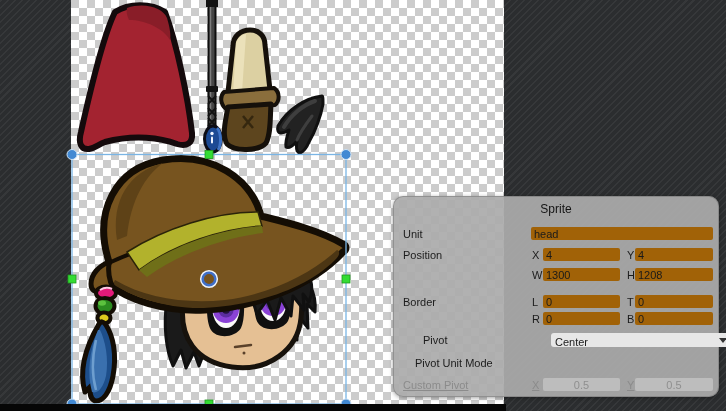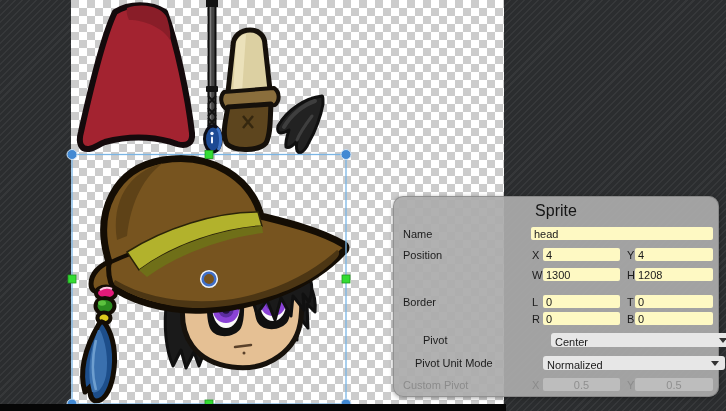--- a/index.html
+++ b/index.html
@@ -13,29 +13,29 @@
   
   .panel{
     position:absolute;left:393px;top:196px;width:326px;height:201px;
     background:rgba(171,171,171,0.93);
     border-radius:10px;
     box-shadow:inset 0 0 0 1px rgba(70,70,70,0.28), 0 1px 4px rgba(0,0,0,0.35);
     font-size:11px;color:#1b1b1b;
   }
   .panel-title{
     position:absolute;top:6px;left:0;width:100%;text-align:center;
-    font-size:16px;color:#141414;
+    font-size:12px;color:#141414;
   }
   .row{position:absolute;left:0;width:326px;height:14px;}
   .row .lbl{position:absolute;left:10px;top:1px;color:#1c1c1c;}
-  .row.disabled .lbl, .row.disabled .axis{color:#8b8b8b;}
+  .row.disabled .lbl, .row.disabled .axis{color:#8b8b8b;text-decoration:underline;}
   .axis{position:absolute;top:1px;color:#1c1c1c;}
   .fld{
     position:absolute;top:0;height:13px;border:none;outline:none;
-    background:#fef9c3;color:#1a1a1a;font:11px "Liberation Sans",sans-serif;
+    background:#a16207;color:#1a1a1a;font:11px "Liberation Sans",sans-serif;
     padding:0 3px;border-radius:2px;box-sizing:border-box;
   }
   .row.disabled .fld{background:#bdbdbd;color:#8f8f8f;text-align:center;}
   .fld.full{left:138px;width:182px;}
   .fld.ax{left:150px;width:77px;}
   .fld.bx{left:242px;width:78px;}
   .axis.a1{left:139px;}
   .axis.b1{left:234px;}
   .dropdown{
     position:absolute;left:138px;top:0;width:182px;height:14px;
@@ -161,21 +161,21 @@
       </g>
     </g>
 
     <rect x="0" y="404" width="506" height="7" fill="#060606"></rect>
   </svg>
 
   <div class="panel">
     <div class="panel-title">Sprite</div>
 
     <div class="row r-name">
-      <span class="lbl">Name</span>
+      <span class="lbl">Unit</span>
       <input class="fld full" value="head" style="">
     </div>
 
     <div class="row r-xy">
       <span class="lbl">Position</span>
       <span class="axis a1">X</span>
       <input class="fld ax" value="4" style="">
       <span class="axis b1">Y</span>
       <input class="fld bx" value="4" style="">
     </div>
@@ -205,24 +205,20 @@
     <div class="row r-pivot">
       <span class="lbl">Pivot</span>
       <div class="dropdown">
         <span>Center</span>
         <span class="caret"></span>
       </div>
     </div>
 
     <div class="row r-pum">
       <span class="lbl">Pivot Unit Mode</span>
-      <div class="dropdown">
-        <span>Normalized</span>
-        <span class="caret"></span>
-      </div>
     </div>
 
     <div class="row r-custom disabled">
       <span class="lbl">Custom Pivot</span>
       <span class="axis a1">X</span>
       <input class="fld ax" disabled="" value="0.5" style="">
       <span class="axis b1">Y</span>
       <input class="fld bx" disabled="" value="0.5" style="">
     </div>
   </div>

